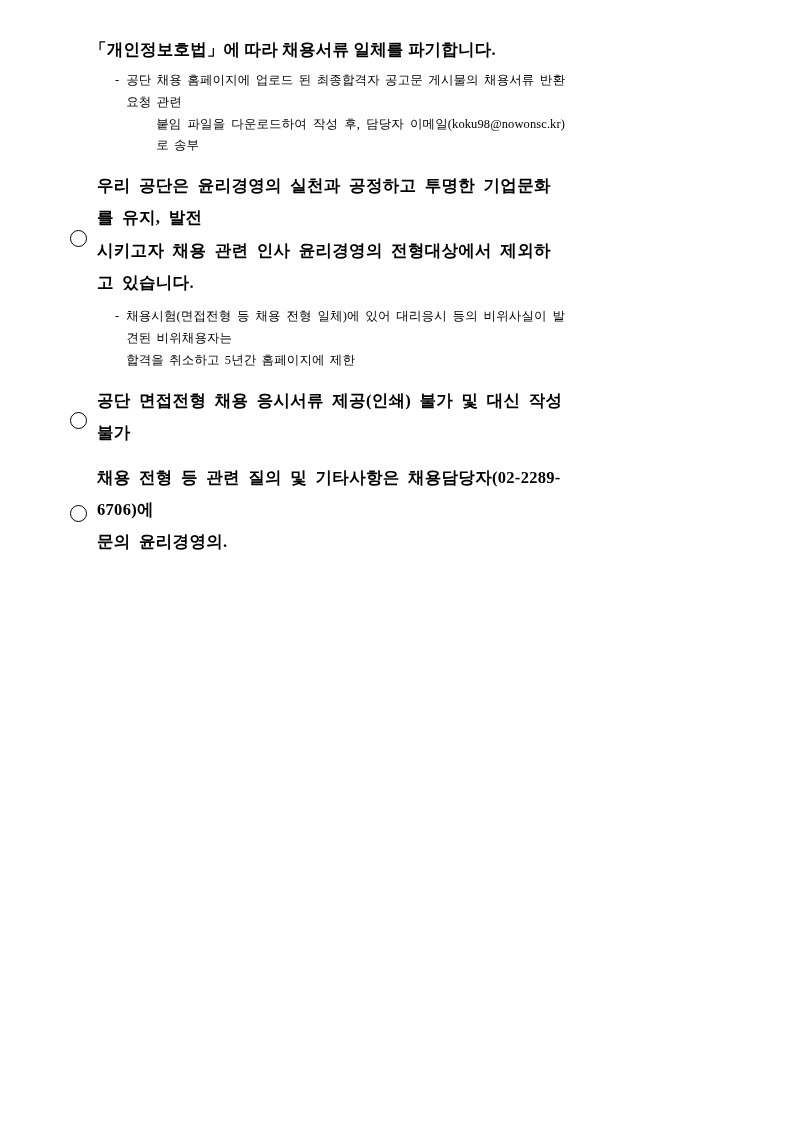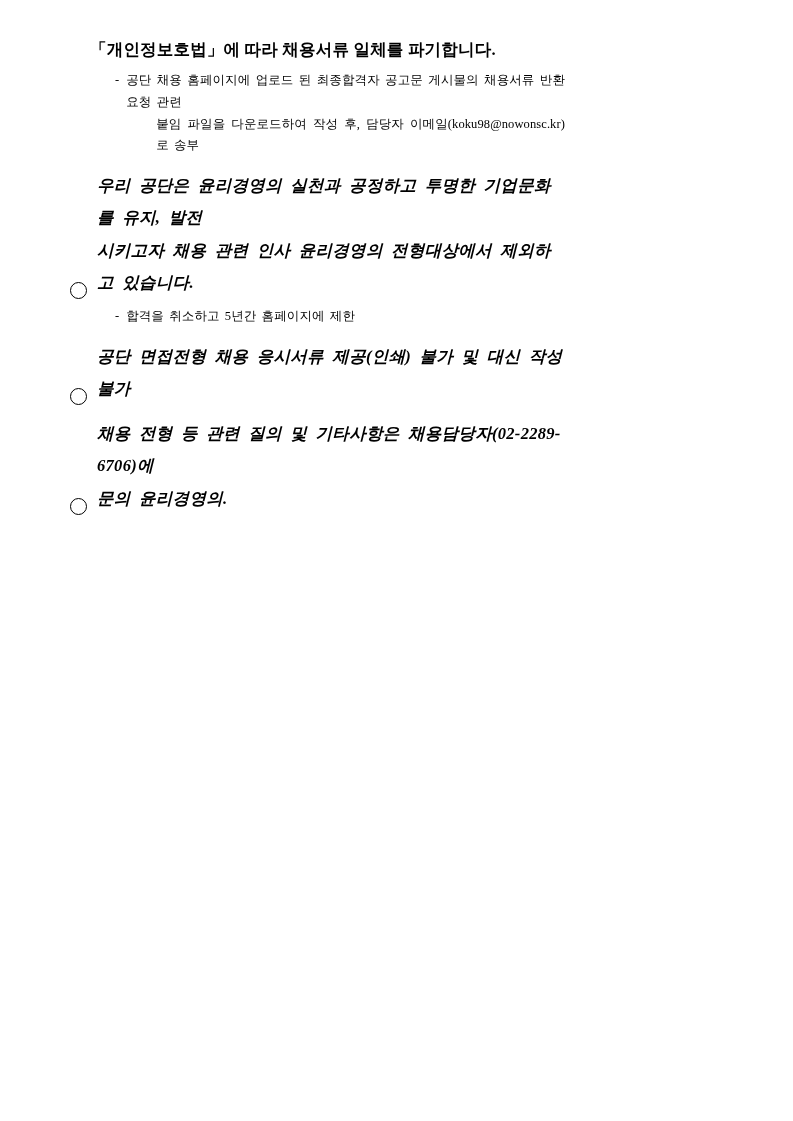--- a/index.html
+++ b/index.html
@@ -30,23 +30,22 @@
     font-weight: bold;
     letter-spacing: 0.2px;
     margin: 8px 0 0 20px;
     line-height: 1.5;
     white-space: nowrap;
   }
 
   
   .bullet-block {
     display: flex;
-    align-items: flex-end;
+    align-items: center;
     margin-top: 13px;
-    font-style: italic;
   }
   .bullet-mark {
     flex: 0 0 auto;
     width: 15px;
     height: 15px;
     border: 1.4px solid #000;
     border-radius: 50%;
     margin: 7px 10px 0 0;
   }
   .bullet-text {
@@ -114,20 +113,21 @@
     <span class="bullet-mark"></span>
     <span class="bullet-text wide">
       <span>우리 공단은 윤리경영의 실천과 공정하고 투명한 기업문화를 유지, 발전</span><br>
       <span>시키고자 채용 관련 인사 윤리경영의 전형대상에서 제외하고 있습니다.</span>
     </span>
   </div>
 
   <div class="dash-block">
     <span class="dash-mark">-</span>
     <span class="dash-text">
+      <span class="indent-line">채용시험(면접전형 등 채용 전형 일체)에 있어 대리응시 등의 비위사실이 발견된 비위채용자는</span>
       <span class="line2-flat">합격을 취소하고 5년간 홈페이지에 제한</span>
     </span>
   </div>
 
   <div class="bullet-block">
     <span class="bullet-mark"></span>
     <span class="bullet-text wide">
       <span>공단 면접전형 채용 응시서류 제공(인쇄) 불가 및 대신 작성 불가</span>
     </span>
   </div>

